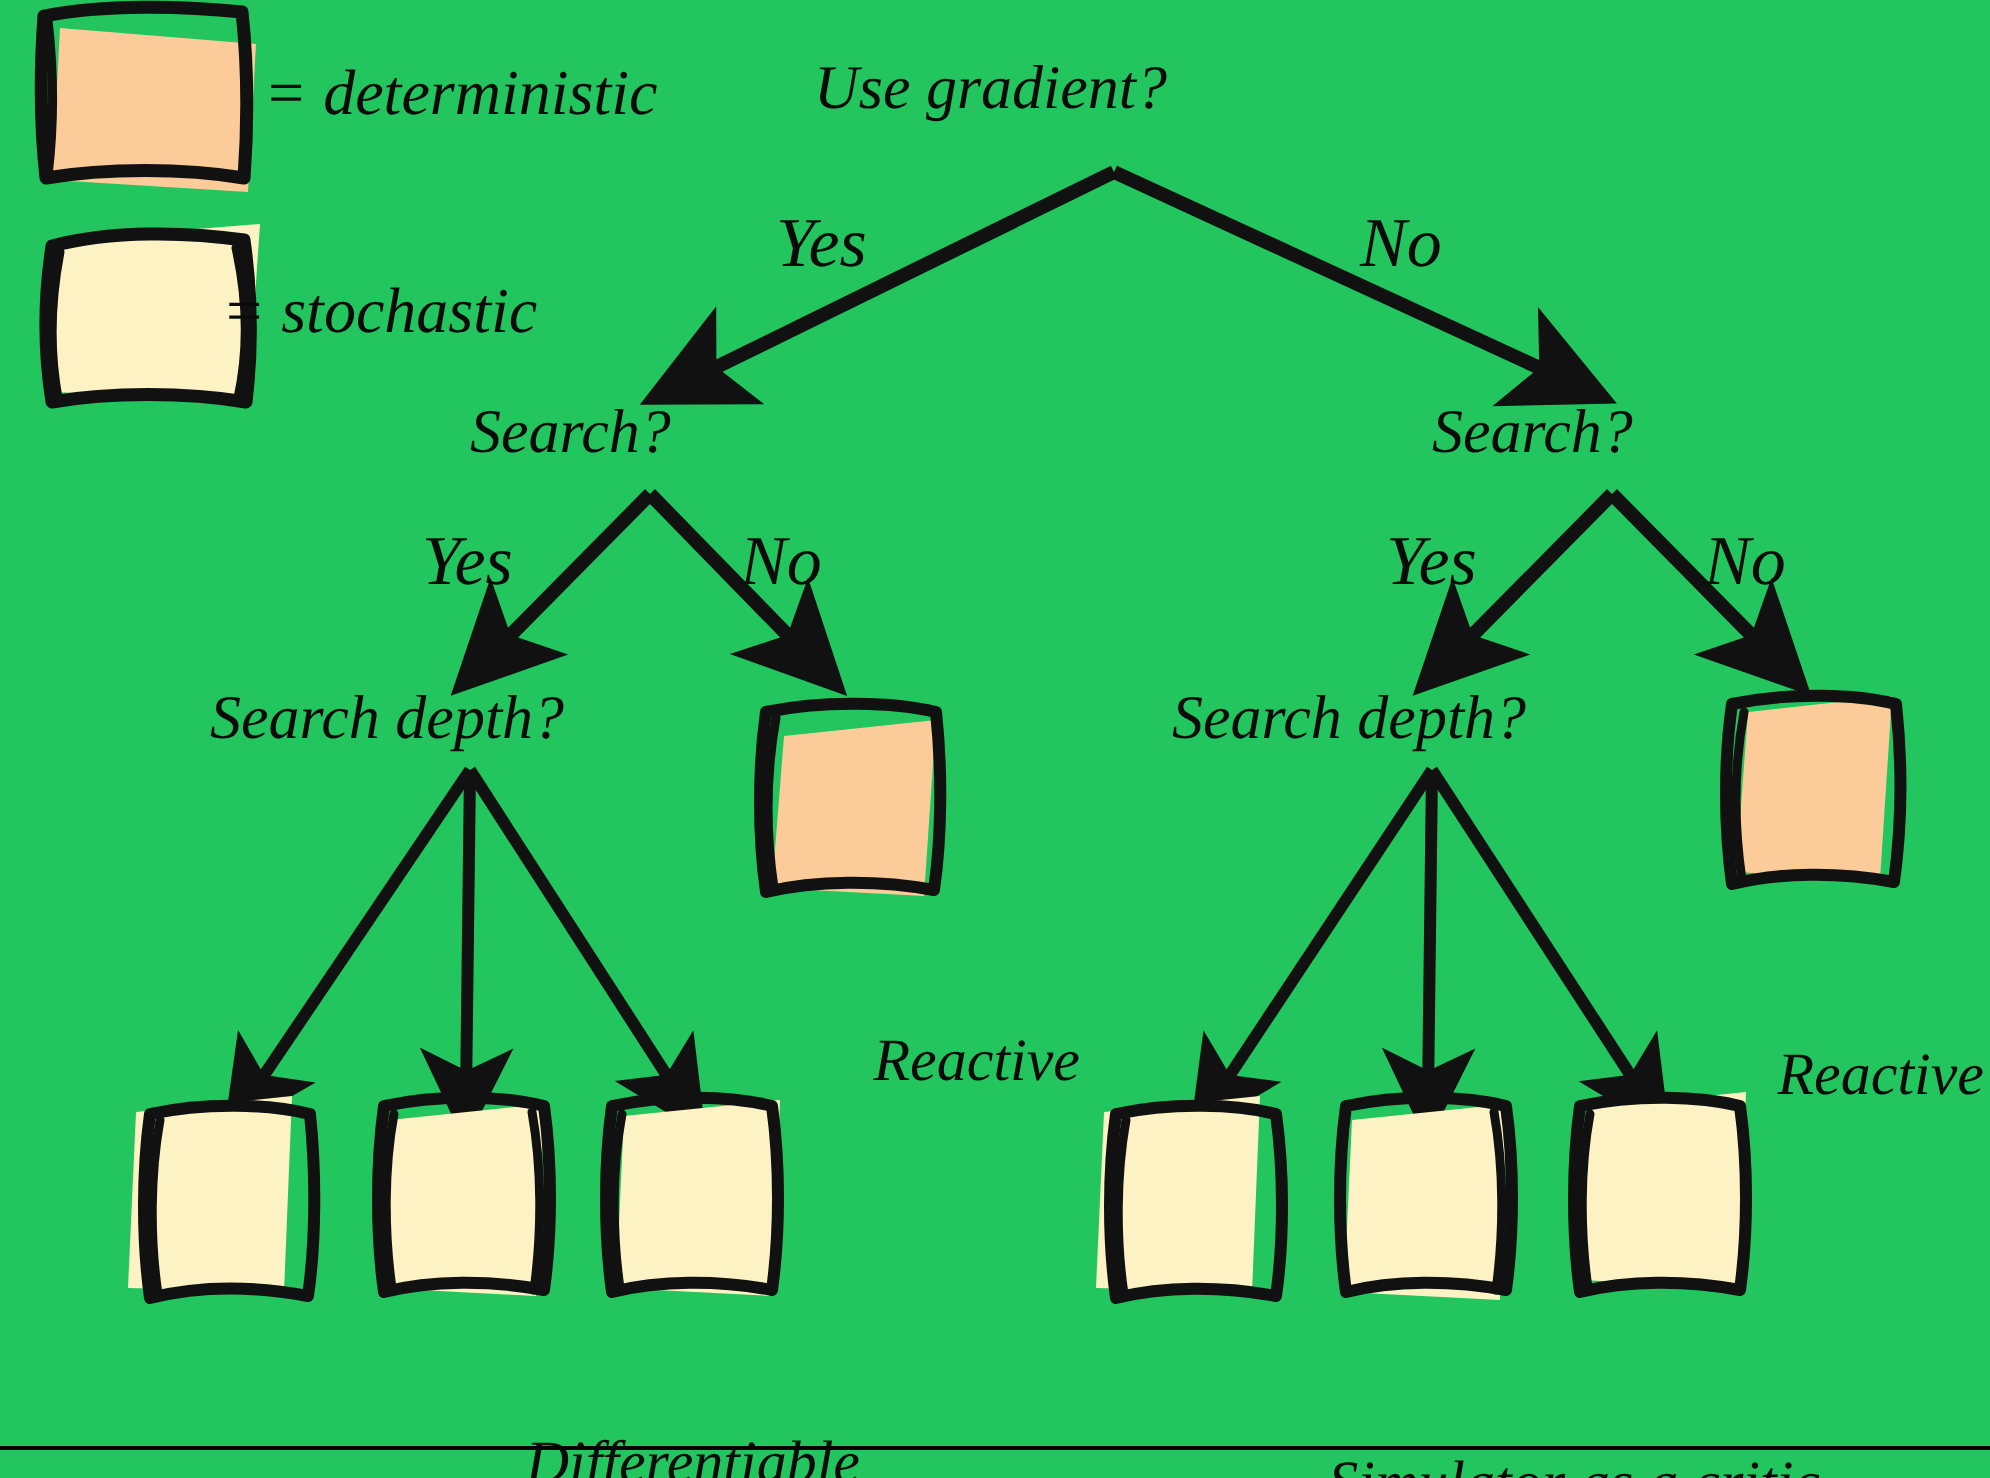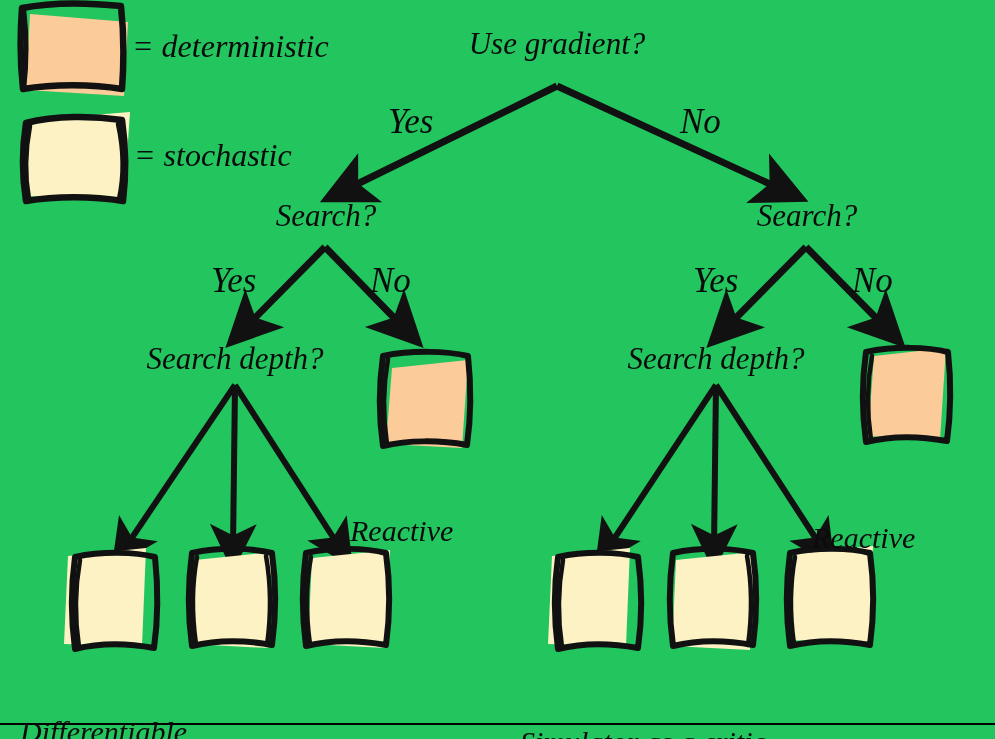--- a/index.html
+++ b/index.html
@@ -25,25 +25,25 @@
     height: 739px;
     overflow: visible;
   }
   .lbl {
     position: absolute;
     white-space: pre;
     line-height: 1.06;
     color: #0b0b0b;
     font-family: "Liberation Serif", "DejaVu Serif", serif;
   }
-  .lbl.center { text-align: center; }
+  .lbl.center { }
   .node-q { font-size: 31px; }
   .edge-lbl { font-size: 35px; }
   .legend-txt { font-size: 32px; }
-  .leaf-lbl { font-size: 30px; text-align: left; }
+  .leaf-lbl { font-size: 30px; text-align: right; }
   .hr {
     position: absolute;
     left: 0;
     width: 995px;
     height: 2px;
     background: #000000;
   }
 </style>
 </head>
 <body>
@@ -162,21 +162,21 @@
     <g>
       <path d="M795,554 L873,546 L869,644 L791,640 Z" fill="#fcf2c4"></path>
       <path d="M790,553 C818,547 850,548 870,553 C874,582 874,616 870,645
                C843,640 814,640 790,646 C786,617 786,582 790,553 Z" fill="none" stroke="#111111" stroke-width="6" stroke-linejoin="round" stroke-linecap="round"></path>
       <path d="M795,557 C790,584 790,616 794,644" fill="none" stroke="#111111" stroke-width="4.5" stroke-linecap="round"></path>
     </g>
   </svg>
 
   <div class="lbl legend-txt" style="left:132px; top:30px;"><span>=</span><span> </span><span>deterministic</span></div>
 
-  <div class="lbl legend-txt" style="left:134px; top:139px;"><span>=</span><span> </span><span>stochastic</span></div>
+  <div class="lbl legend-txt" style="left:111px; top:139px;"><span>=</span><span> </span><span>stochastic</span></div>
 
   <div class="lbl node-q center" style="left:407px; top:28px; width:300px;">Use gradient?</div>
 
   <div class="lbl edge-lbl" style="left:388px; top:103px;">Yes</div>
   <div class="lbl edge-lbl" style="left:680px; top:103px;">No</div>
 
   <div class="lbl node-q center" style="left:235px; top:200px; width:182px;">Search?</div>
   <div class="lbl node-q center" style="left:716px; top:200px; width:182px;">Search?</div>
 
   <div class="lbl edge-lbl" style="left:211px; top:262px;">Yes</div>

